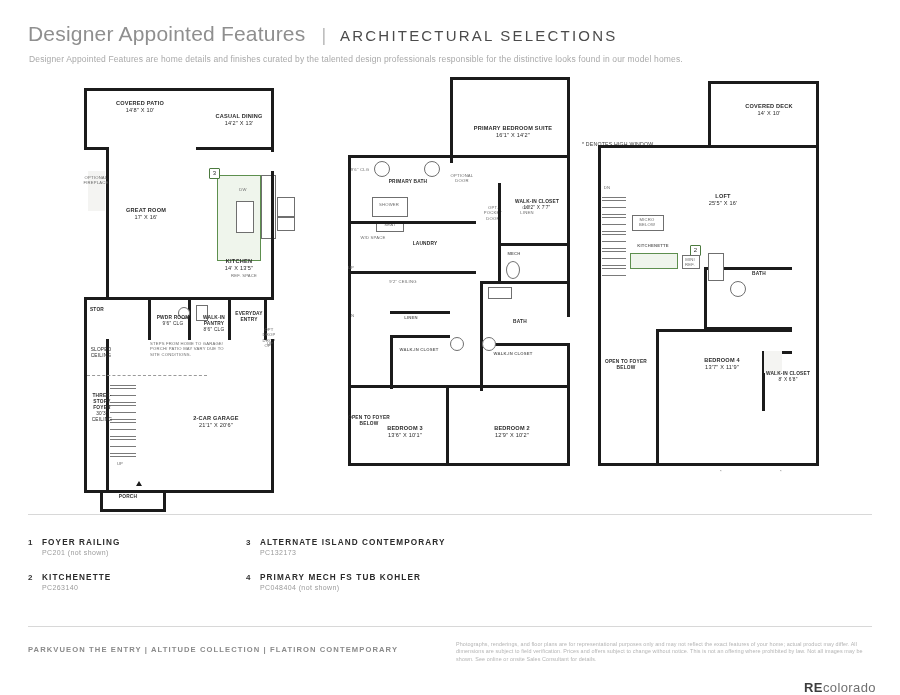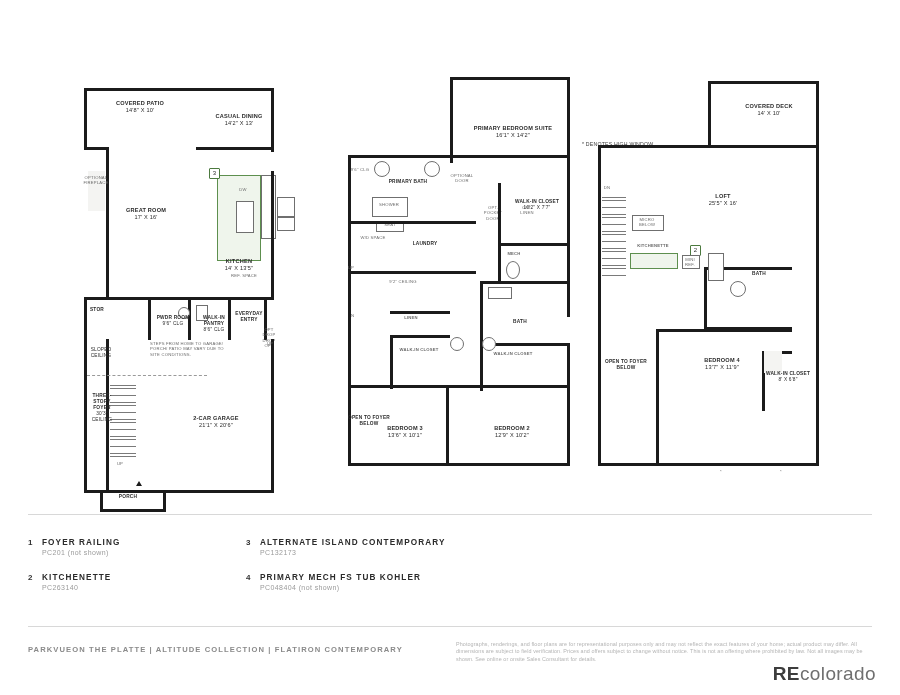--- a/index.html
+++ b/index.html
@@ -46,28 +46,34 @@
   .leg-item{position:absolute;display:flex;}
   .leg-n{font-size:8px;color:#333;width:14px;font-weight:700;}
   .leg-t{font-size:8.2px;font-weight:700;letter-spacing:1.1px;color:#2b2b2b;}
   .leg-c{font-size:7px;color:#9b9b9b;letter-spacing:.4px;margin-top:2px;}
 
   
   .foot-rule{position:absolute;left:28px;top:626px;width:844px;height:1px;background:#d8d8d8;}
   .foot{position:absolute;left:28px;top:644px;}
   .foot-l{font-size:7.6px;font-weight:700;letter-spacing:1.1px;color:#8a8a8a;line-height:12px;}
   .foot-r{position:absolute;left:456px;top:641px;width:416px;font-size:5.4px;line-height:7.4px;color:#b4b4b4;letter-spacing:.1px;}
-  .brand{position:absolute;right:24px;bottom:10px;font-size:19px;letter-spacing:.4px;color:#6f6f6f;}
+  .brand{position:absolute;right:24px;bottom:0;font-size:13px;letter-spacing:.4px;color:#6f6f6f;}
   .brand b{color:#3d3d3d;font-weight:700;}
 </style>
 </head>
 <body>
 
 <div class="page">
 
+  <div class="hdr">
+    <div class="hdr-title">Designer Appointed Features</div>
+    <div class="hdr-sep">|</div>
+    <div class="hdr-sub">ARCHITECTURAL SELECTIONS</div>
+  </div>
+  <div class="hdr-note">Designer Appointed Features are home details and finishes curated by the talented design professionals responsible for the distinctive looks found in our model homes.</div>
 
   <div class="plans">
 
     <div class="plan" style="left:78px;top:0;width:240px;height:430px;">
 
       <div class="wall" style="left:6px;top:13px;width:190px;height:3px;"></div>
       <div class="wall" style="left:6px;top:13px;width:3px;height:62px;"></div>
       <div class="wall" style="left:6px;top:72px;width:24px;height:3px;"></div>
       <div class="wall" style="left:28px;top:72px;width:3px;height:150px;"></div>
       <div class="wall" style="left:193px;top:13px;width:3px;height:64px;"></div>
@@ -301,20 +307,20 @@
       <div class="leg-n">4</div>
       <div>
         <div class="leg-t">PRIMARY MECH FS TUB KOHLER</div>
         <div class="leg-c">PC048404 (not shown)</div>
       </div>
     </div>
   </div>
 
   <div class="foot-rule"></div>
   <div class="foot">
-    <div class="foot-l">PARKVUEON THE PLATTE | ALTITUDE COLLECTION | FLATIRON CONTEMPORARY</div>
+    <div class="foot-l">PARKVUEON THE ENTRY | ALTITUDE COLLECTION | FLATIRON CONTEMPORARY</div>
   </div>
   <div class="foot-r">Photographs, renderings, and floor plans are for representational purposes only and may not reflect the exact features of your home; actual product may differ. All dimensions are subject to field verification. Prices and offers subject to change without notice. This is not an offering where prohibited by law. Not all images may be shown. See online or onsite Sales Consultant for details.</div>
   <div class="brand">
     <b>RE</b><span>colorado</span>
   </div>
 
 </div>
 
 </body></html>

